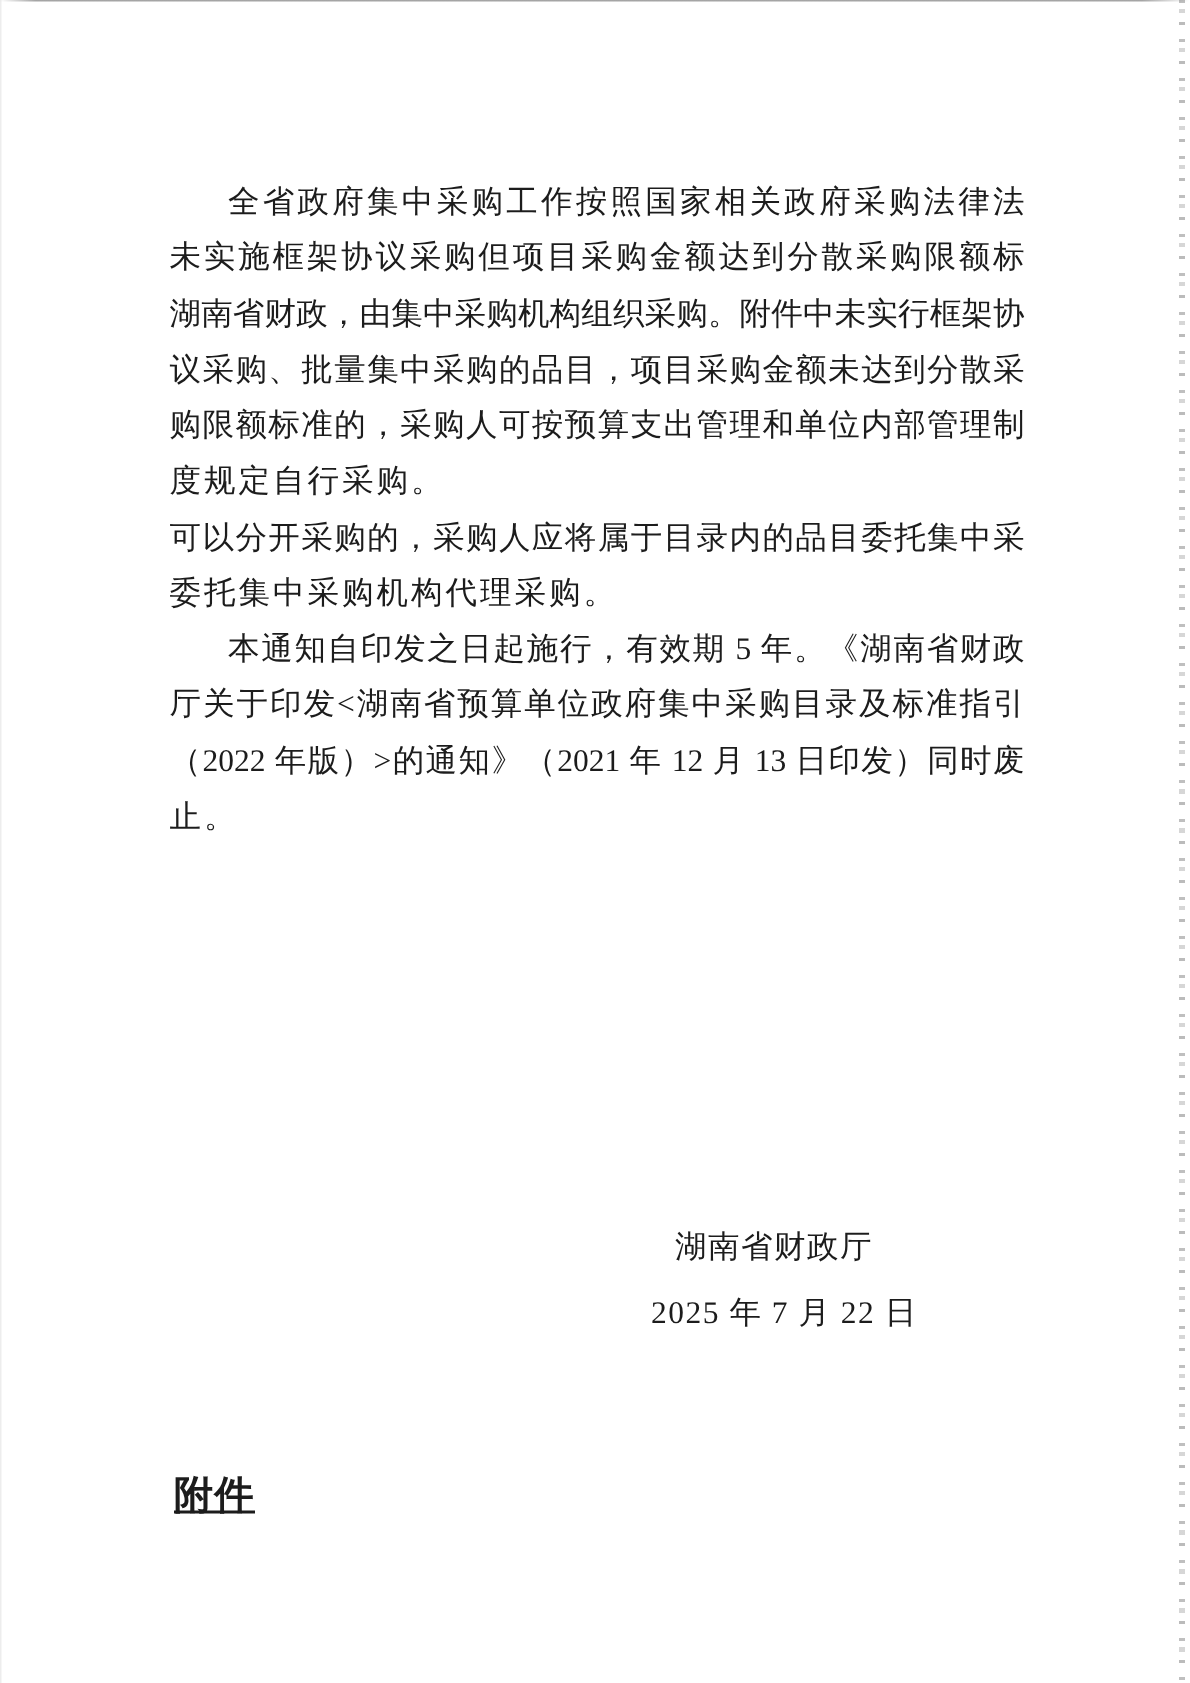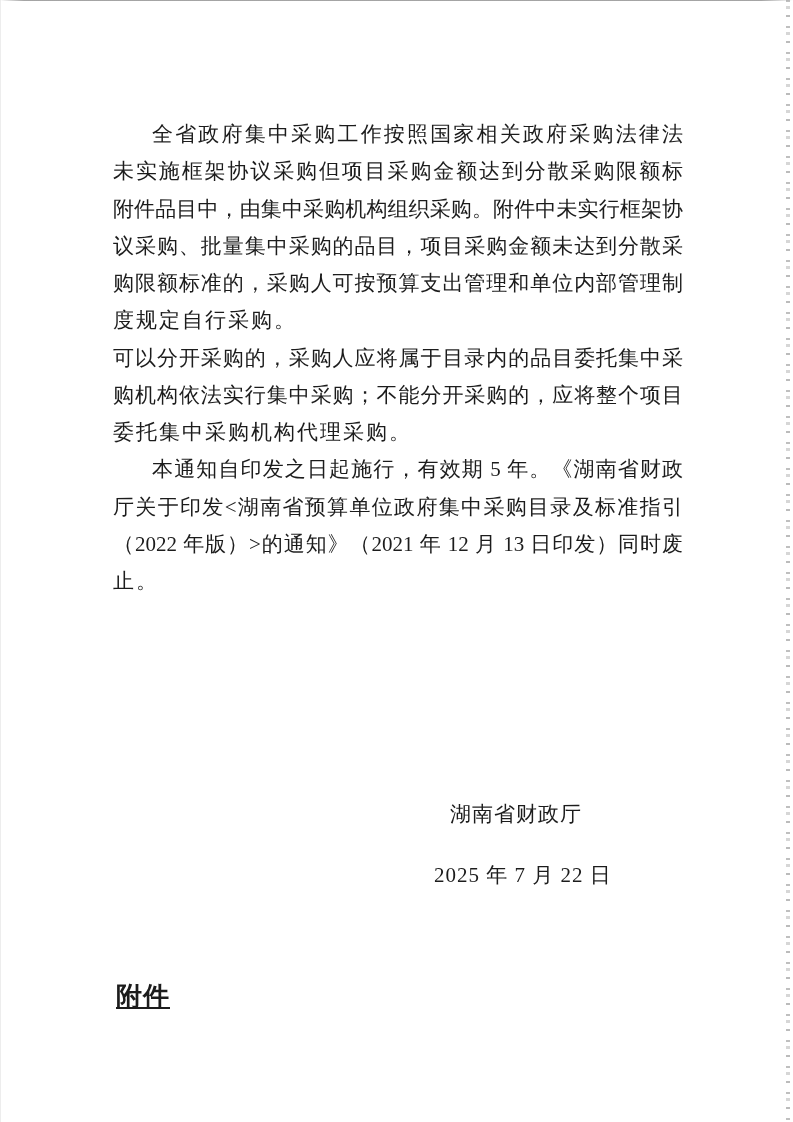--- a/index.html
+++ b/index.html
@@ -70,21 +70,21 @@
   }
   .attach {
     margin-top: 19px;
     padding-left: 39px;
     letter-spacing: 1px;
   }
   
   .signer {
     position: absolute;
     left: 450px;
-    top: 803px;
+    top: 820px;
     font-size: 21px;
     line-height: 22px;
     letter-spacing: 1px;
     white-space: nowrap;
   }
   .date {
     position: absolute;
     left: 434px;
     top: 864px;
     font-size: 21px;
@@ -111,26 +111,25 @@
 
 <div class="page">
 
   <div class="top-edge-line"></div>
   <div class="left-edge-line"></div>
   <div class="right-edge-speckles"></div>
 
   <div class="doc-body">
     <div class="line indent-first">全省政府集中采购工作按照国家相关政府采购法律法</div>
     <div class="line">未实施框架协议采购但项目采购金额达到分散采购限额标</div>
-    <div class="line">附件品目中，由集中采购机构组织采购。附件中未实行框架协</div>
+    <div class="line">湖南省财政，由集中采购机构组织采购。附件中未实行框架协</div>
     <div class="line">议采购、批量集中采购的品目，项目采购金额未达到分散采</div>
     <div class="line">购限额标准的，采购人可按预算支出管理和单位内部管理制</div>
     <div class="line partial">度规定自行采购。</div>
     <div class="line">可以分开采购的，采购人应将属于目录内的品目委托集中采</div>
-    <div class="line">购机构依法实行集中采购；不能分开采购的，应将整个项目</div>
     <div class="line partial">委托集中采购机构代理采购。</div>
     <div class="line indent-first">本通知自印发之日起施行，有效期 5 年。《湖南省财政</div>
     <div class="line">厅关于印发&lt;湖南省预算单位政府集中采购目录及标准指引</div>
     <div class="line">（2022 年版）&gt;的通知》（2021 年 12 月 13 日印发）同时废</div>
     <div class="line partial">止。</div>
   </div>
 
   <div class="signer">湖南省财政厅</div>
   <div class="date">2025 年 7 月 22 日</div>
 

